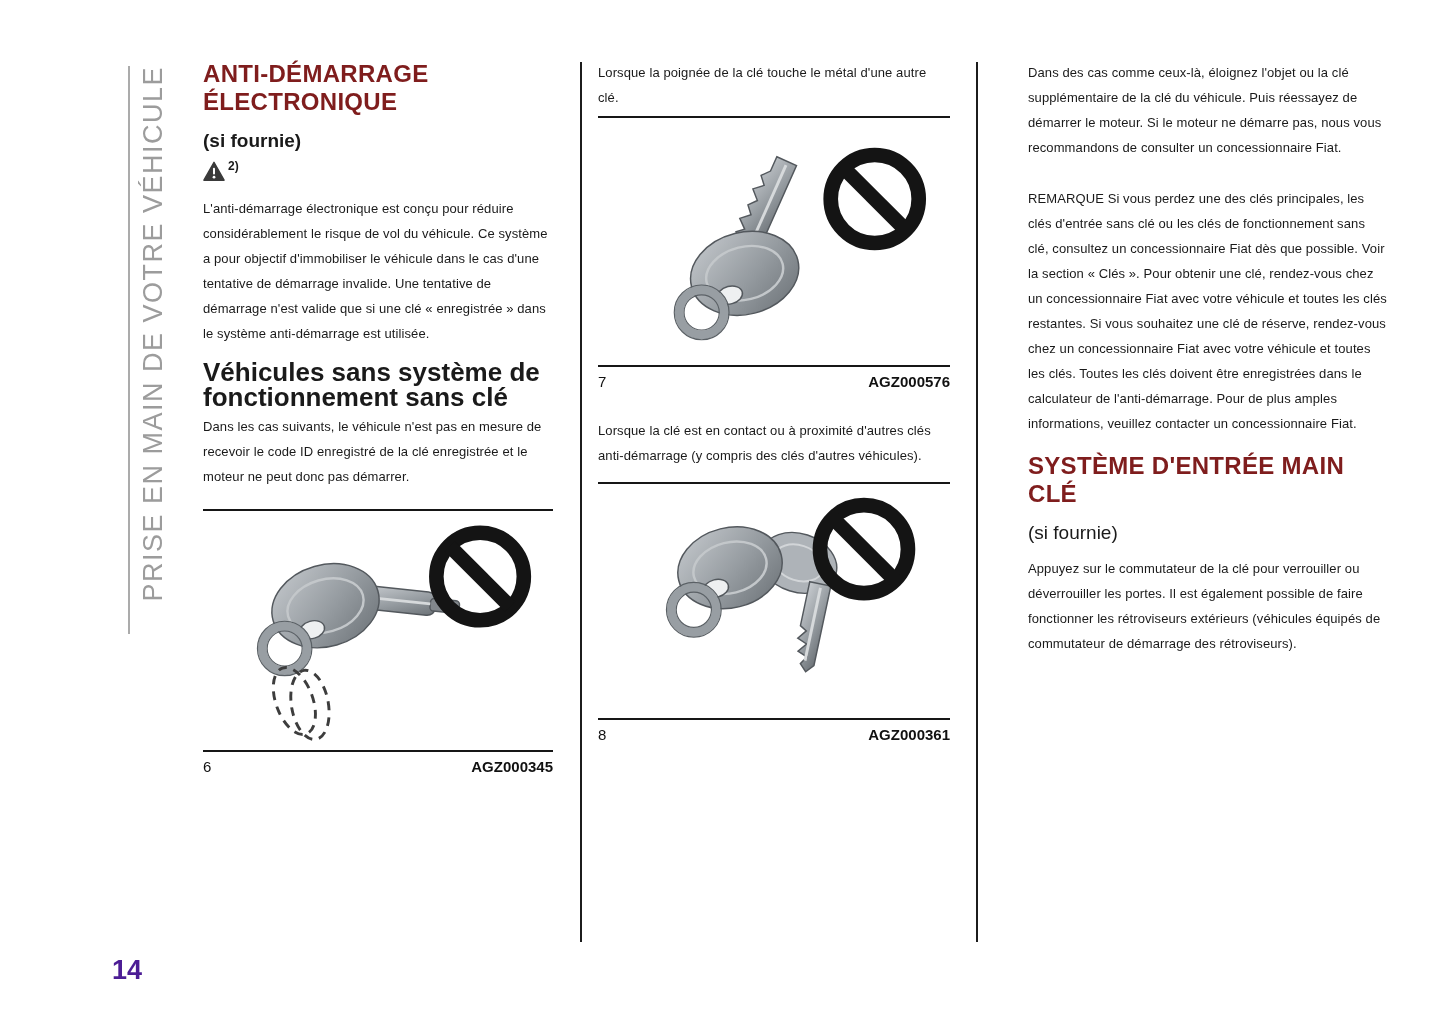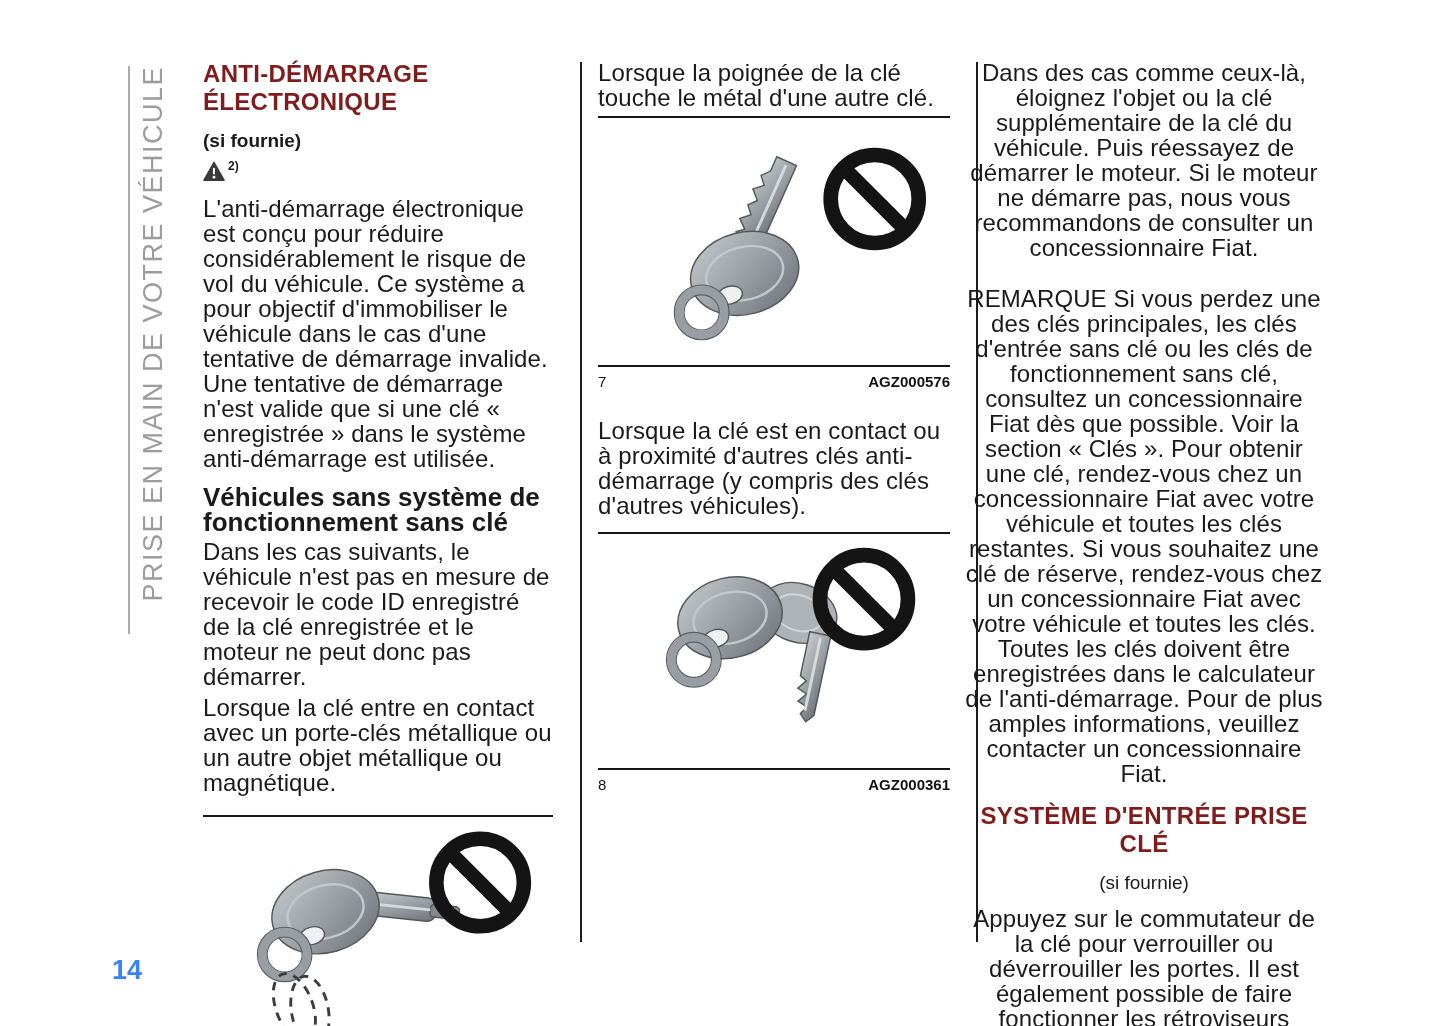--- a/index.html
+++ b/index.html
@@ -17,37 +17,37 @@
     position:absolute; left:128px; top:66px; height:568px; width:44px;
     border-left:2px solid #ababab;
     display:flex; align-items:flex-start; padding-left:3px;
   }
   .side-text {
     writing-mode:vertical-rl; transform:rotate(180deg);
     font-size:27px; color:#9c9c9c; letter-spacing:1.5px; white-space:nowrap;
     line-height:40px;
   }
 
-  .pagenum { position:absolute; left:112px; top:955px; font-size:27px; font-weight:bold; color:#3b82f6; }
+  .pagenum { position:absolute; left:112px; top:955px; font-size:27px; font-weight:bold; color:#4c1d95; }
 
   .vrule { position:absolute; top:62px; height:880px; width:2px; background:#1c1c1c; }
   .vrule1 { left:580px; }
   .vrule2 { left:976px; }
 
   .col { position:absolute; top:60px; }
   .col1 { left:203px; width:350px; }
   .col2 { left:598px; width:352px; }
-  .col3 { left:964px; width:360px;text-align:center; }
+  .col3 { left:1028px; width:360px; }
 
   h1.main-head { font-size:24px; line-height:28px; font-weight:bold; letter-spacing:0.3px; color:#7f1d1d; margin-bottom:12px; }
   .bold-note { font-size:19px; line-height:25px; font-weight:bold; margin-bottom:8px; }
   .plain-note { font-size:19px; line-height:25px; margin-bottom:11px; }
   .warn-row { display:flex; align-items:flex-start; gap:3px; margin-bottom:11px; height:24px; }
   .warn-ref { font-size:12px; font-weight:bold; position:relative; top:-2px; }
-  p.body-text { font-size:24px; line-height:25px; letter-spacing:0.1px; margin-bottom:14px; }
+  p.body-text { font-size:13px; line-height:25px; letter-spacing:0.1px; margin-bottom:14px; }
   p.tight { margin-bottom:6px; }
   p.last { margin-bottom:0; }
   h2.sub-head { font-size:26px; line-height:25px; font-weight:bold; margin-bottom:4px; }
   h1.sub-main { margin-top:4px; }
 
   figure.fig { width:100%; }
   .fig-img {
     border-top:2px solid #161616; border-bottom:2px solid #161616;
     display:flex; align-items:center; justify-content:center; overflow:hidden;
   }
@@ -86,21 +86,20 @@
           <circle cx="12" cy="17.2" r="1.5" fill="#ffffff"></circle>
         </svg>
       </span>
       <span class="warn-ref">2)</span>
     </div>
 
     <p class="body-text">L'anti-démarrage électronique est conçu pour réduire considérablement le risque de vol du véhicule. Ce système a pour objectif d'immobiliser le véhicule dans le cas d'une tentative de démarrage invalide. Une tentative de démarrage n'est valide que si une clé « enregistrée » dans le système anti-démarrage est utilisée.</p>
 
     <h2 class="sub-head">Véhicules sans système de fonctionnement sans clé</h2>
     <p class="body-text tight">Dans les cas suivants, le véhicule n'est pas en mesure de recevoir le code ID enregistré de la clé enregistrée et le moteur ne peut donc pas démarrer.</p>
-    <p class="body-text last">Lorsque la clé entre en contact avec un porte-clés métallique ou un autre objet métallique ou magnétique.</p>
 
     <figure class="fig fig6">
       <div class="fig-img">
         <svg width="350" height="243" viewBox="0 0 360 243" aria-hidden="true">
           <defs>
             <linearGradient id="kg6" x1="0" y1="0" x2="1" y2="1">
               <stop offset="0" stop-color="#c7cbcf"></stop>
               <stop offset="0.55" stop-color="#959ba0"></stop>
               <stop offset="1" stop-color="#6a7075"></stop>
             </linearGradient>
@@ -210,18 +209,18 @@
         <span class="fig-num">8</span>
         <span class="fig-code">AGZ000361</span>
       </figcaption>
     </figure>
   </section>
 
   <section class="col col3">
     <p class="body-text" style="margin-bottom:26px;">Dans des cas comme ceux-là, éloignez l'objet ou la clé supplémentaire de la clé du véhicule. Puis réessayez de démarrer le moteur. Si le moteur ne démarre pas, nous vous recommandons de consulter un concessionnaire Fiat.</p>
     <p class="body-text" style="margin-bottom:16px;">REMARQUE Si vous perdez une des clés principales, les clés d'entrée sans clé ou les clés de fonctionnement sans clé, consultez un concessionnaire Fiat dès que possible. Voir la section « Clés ». Pour obtenir une clé, rendez-vous chez un concessionnaire Fiat avec votre véhicule et toutes les clés restantes. Si vous souhaitez une clé de réserve, rendez-vous chez un concessionnaire Fiat avec votre véhicule et toutes les clés. Toutes les clés doivent être enregistrées dans le calculateur de l'anti-démarrage. Pour de plus amples informations, veuillez contacter un concessionnaire Fiat.</p>
 
-    <h1 class="main-head sub-main">SYSTÈME D'ENTRÉE PRISE CLÉ</h1>
+    <h1 class="main-head sub-main">SYSTÈME D'ENTRÉE MAIN CLÉ</h1>
     <p class="plain-note">(si fournie)</p>
     <p class="body-text last">Appuyez sur le commutateur de la clé pour verrouiller ou déverrouiller les portes. Il est également possible de faire fonctionner les rétroviseurs extérieurs (véhicules équipés de commutateur de démarrage des rétroviseurs).</p>
   </section>
 
 </div>
 
 </body></html>

